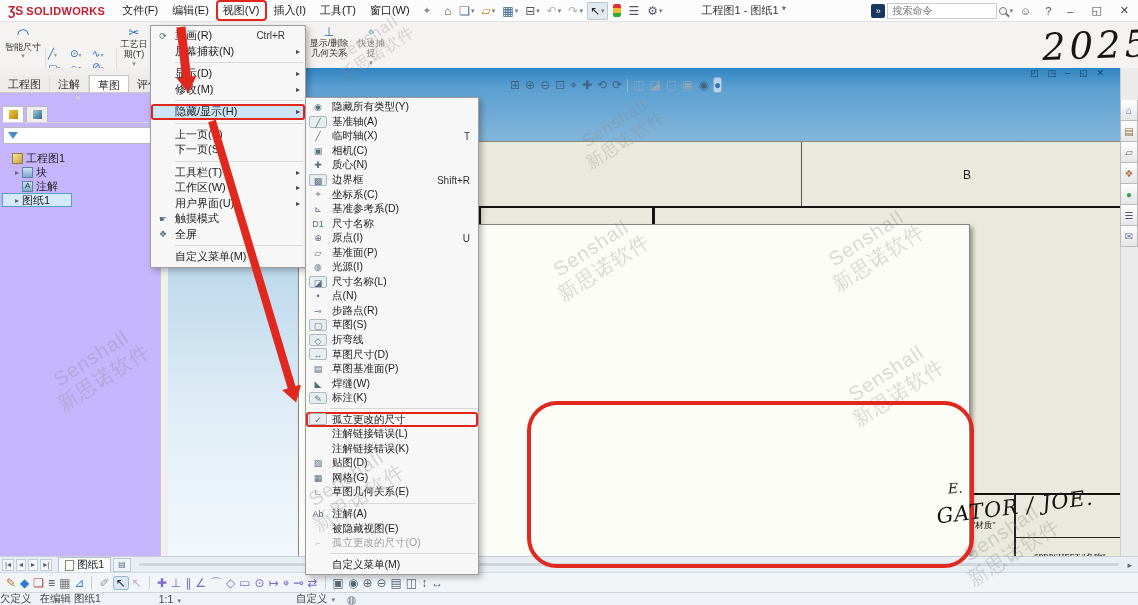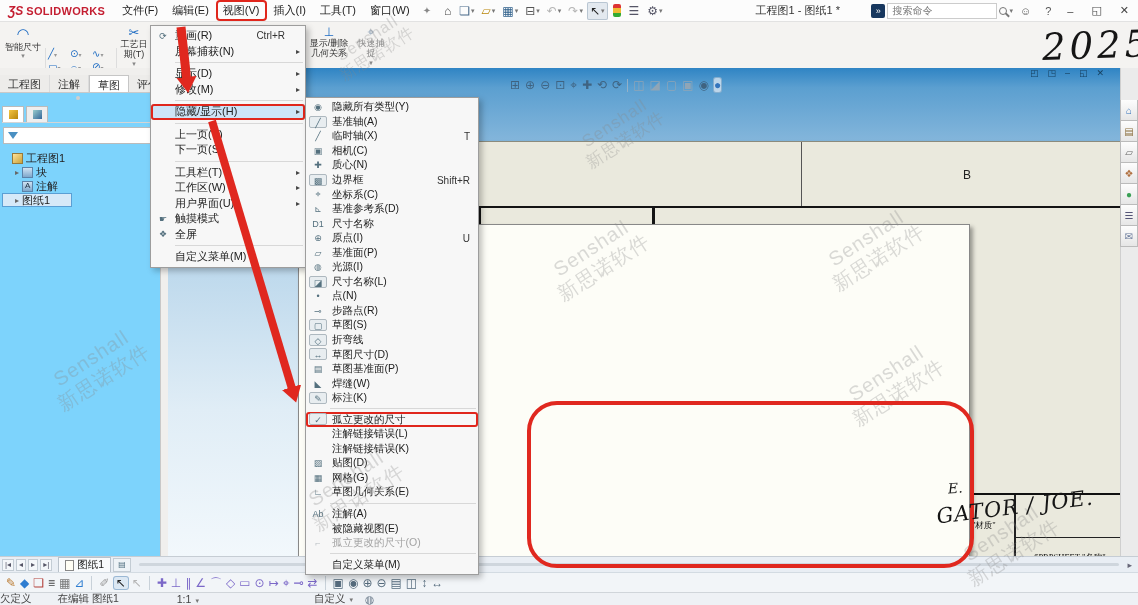--- a/index.html
+++ b/index.html
@@ -3,31 +3,31 @@
 <meta charset="utf-8">
 <style>
   *{margin:0;padding:0;box-sizing:border-box;}
   html,body{width:1138px;height:605px;overflow:hidden;}
   body{font-family:"Liberation Sans","DejaVu Sans",sans-serif;font-size:11px;color:#222;}
   #app{position:relative;width:1138px;height:605px;background:#f4f3f1;overflow:hidden;}
 
   
   .titlebar{position:absolute;left:0;top:0;width:1138px;height:22px;background:#fcfcfc;border-bottom:1px solid #e2e2e2;display:flex;align-items:center;z-index:30;}
   .brand{display:flex;align-items:baseline;padding:0 10px 0 8px;white-space:nowrap;}
-  .brand .bp{color:#c41e31;font-weight:bold;font-style:italic;font-size:12px;margin-right:3px;}
+  .brand .bp{color:#c41e31;font-weight:bold;font-size:12px;margin-right:3px;}
   .brand .bn{color:#c41e31;font-weight:bold;font-size:11px;letter-spacing:.3px;}
   .mb-item{padding:3px 7px;white-space:nowrap;cursor:default;border-radius:4px;}
   .mb-item.boxed{box-shadow:inset 0 0 0 2px #e0261c;}
   .pin{color:#888;font-size:10px;padding:0 6px;}
   .qbar{display:flex;align-items:center;gap:1px;margin-left:4px;}
   .qi{display:inline-flex;align-items:center;padding:2px 3px;font-size:12px;border-radius:2px;}
   .qi i{font-style:normal;font-size:7px;color:#777;margin-left:1px;}
   .qi.pressed{background:#e3e9ef;box-shadow:inset 0 0 0 1px #b9c6d2;}
   .qi.tl{width:8px;height:13px;border-radius:2px;background:linear-gradient(#d33 33%,#eb3 33% 66%,#3a3 66%);margin:0 4px;}
-  .tb-title{margin-left:90px;color:#333;white-space:nowrap;}
+  .tb-title{margin-left:36px;color:#333;white-space:nowrap;}
   .searchwrap{margin-left:auto;display:flex;align-items:center;gap:2px;}
   .swq{width:14px;height:14px;background:#17375e;color:#fff;font-size:9px;display:flex;align-items:center;justify-content:center;border-radius:2px;}
   .searchbox{width:110px;height:16px;border:1px solid #ccc;background:#fff;font-size:10px;padding:0 4px;color:#555;}
   .mag{width:8px;height:8px;border:1.5px solid #777;border-radius:50%;position:relative;display:inline-block;}
   .mag::after{content:"";position:absolute;width:5px;height:1.5px;background:#777;transform:rotate(45deg);right:-4px;bottom:-2px;}
   .tb-ic{font-size:11px;color:#555;padding:0 7px;}
   .winbtn{font-size:11px;color:#444;padding:0 9px;}
 
   
   .ribbon{position:absolute;left:0;top:22px;width:1138px;height:46px;background:#f4f3f1;z-index:5;}
@@ -39,21 +39,21 @@
   .sg-cell i{font-style:normal;font-size:6px;color:#999;}
   .vsep{position:absolute;top:26px;width:1px;height:36px;background:#ddd;}
   .collapse{position:absolute;left:1122px;top:56px;color:#999;font-size:10px;}
 
   
   .leftcol{position:absolute;left:0;top:68px;width:168px;height:488px;background:#f0efed;z-index:6;}
   .cmtabs{position:absolute;left:0;top:7px;width:161px;height:18px;display:flex;border-bottom:1px solid #c9c9c9;background:#edecea;}
   .cmtab{padding:2px 8px;font-size:11px;color:#333;white-space:nowrap;border-right:1px solid #dcdcdc;}
   .cmtab.active{background:#fff;border:1px solid #c6c6c6;border-bottom:none;}
   .cmtab.cut{width:16px;overflow:hidden;padding:2px 3px;}
-  .panel{position:absolute;left:0;top:25px;width:161px;height:463px;background:#7dd3fc;border-right:1px solid #c8c8c8;}
+  .panel{position:absolute;left:0;top:25px;width:161px;height:463px;background:#c4b5fd;border-right:1px solid #c8c8c8;}
   .handle{position:absolute;left:76px;top:3px;width:4px;height:4px;border-radius:50%;background:#cfcfcf;}
   .seltabs{position:absolute;left:2px;top:12px;width:157px;height:18px;display:flex;align-items:flex-end;gap:2px;border-bottom:1px solid #d5d5d5;}
   .seltab{width:22px;height:16px;border:1px solid #bbb;border-bottom:none;background:#eee;display:flex;align-items:center;justify-content:center;}
   .seltab.active{background:#fff;}
   .seltab .sq1{width:9px;height:9px;background:linear-gradient(135deg,#f4c542,#b8860b);}
   .seltab .sq2{width:9px;height:9px;background:linear-gradient(135deg,#9cc,#369);}
   .selarrow{margin-left:auto;color:#666;font-size:9px;padding-right:4px;}
   .filterbox{position:absolute;left:3px;top:34px;width:154px;height:17px;border:1px solid #bbb;background:#fff;display:flex;align-items:center;}
   .funnel{width:0;height:0;border-left:5px solid transparent;border-right:5px solid transparent;border-top:7px solid #4a90c2;margin-left:4px;}
   .tree{position:absolute;left:2px;top:58px;width:156px;}
@@ -857,21 +857,21 @@
       <span class="bt " style="color:#556b7d">◫</span>
 
       <span class="bt " style="color:#556b7d">↕</span>
 
       <span class="bt " style="color:#556b7d">↔</span>
 
   </div>
 
   <div class="statusbar">
     <span class="st" style="">欠定义</span>
-    <span class="st" style="margin-left:26px">在编辑 图纸1</span>
+    <span class="st" style="margin-left:8px">在编辑 图纸1</span>
     <span class="st" style="margin-left:58px"><span>1:1</span><i>▾</i></span>
     <span class="st" style="margin-left:115px"><span>自定义</span><i>▾</i></span>
     <span class="st" style="margin-left:12px;color:#678;">◍</span>
   </div>
 
   <div class="wm" style="left:45px;top:345px;">
     <div>Senshall</div>
       <div>新思诺软件</div>
   </div>
   <div class="wm" style="left:300px;top:465px;">

